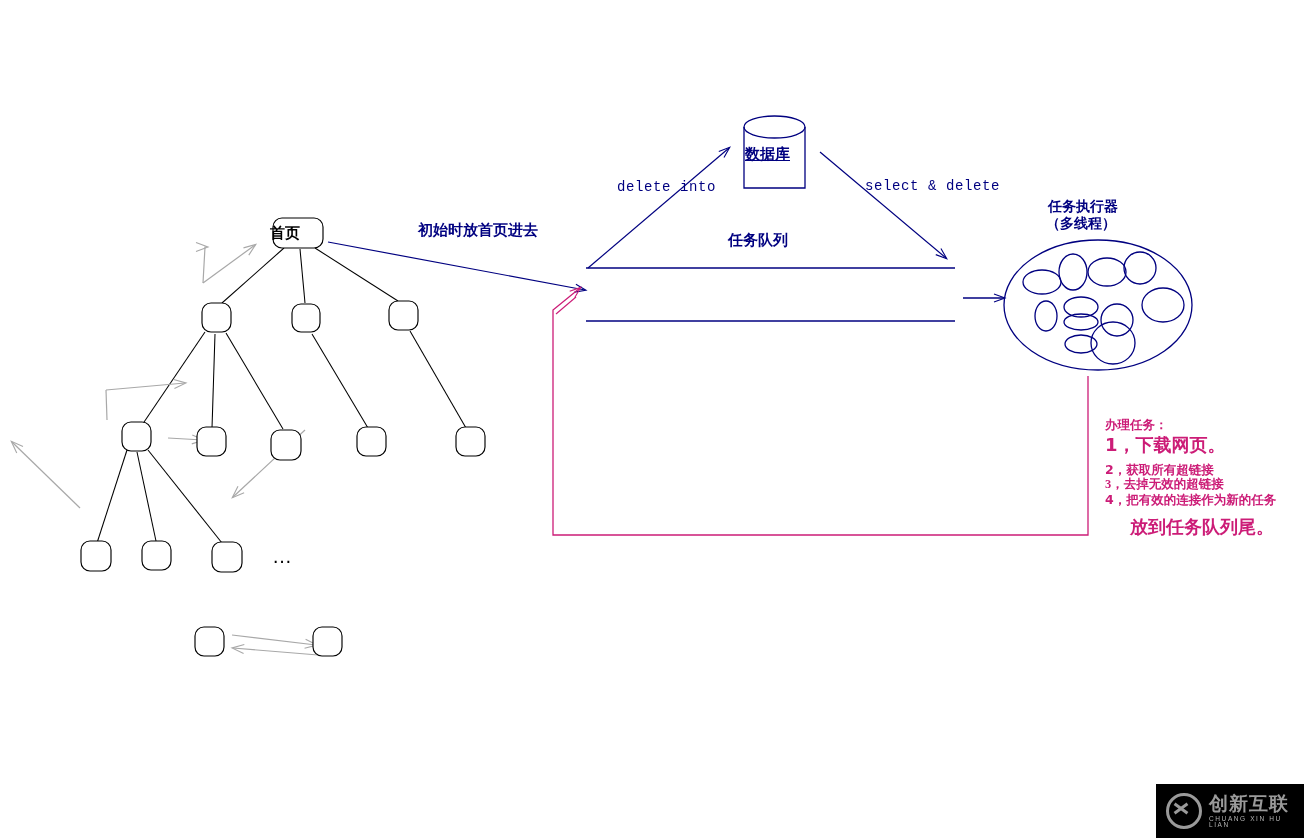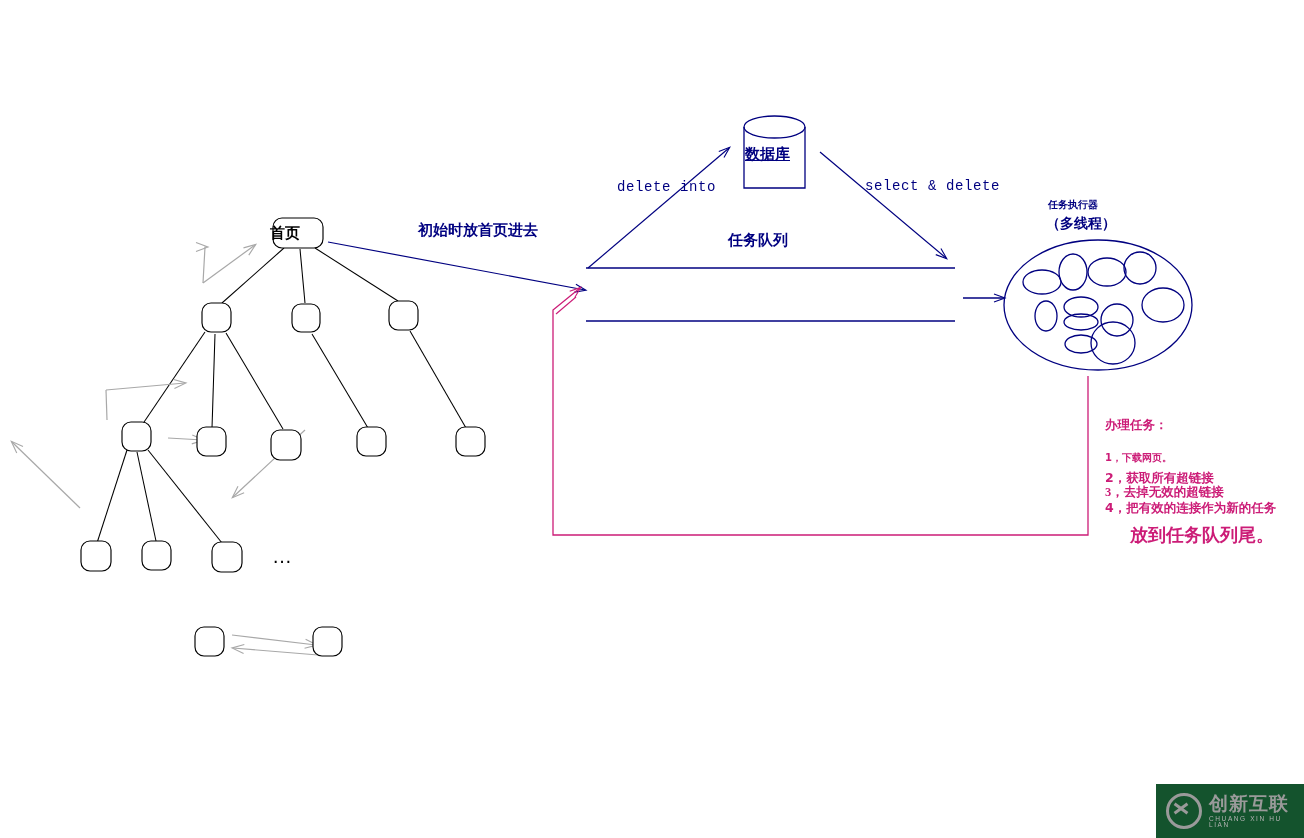--- a/index.html
+++ b/index.html
@@ -5,21 +5,21 @@
   html,body{margin:0;padding:0;background:#ffffff;}
   body{width:1304px;height:838px;position:relative;overflow:hidden;
        font-family:"Liberation Sans","DejaVu Sans",sans-serif;}
   #canvas{position:absolute;left:0;top:0;width:1304px;height:838px;}
   .lbl{position:absolute;white-space:pre;line-height:1.12;}
   .navy{color:#000080;}
   .mono{font-family:"Liberation Mono","DejaVu Sans Mono",monospace;}
   .cjk{font-family:"DejaVu Sans","Liberation Sans",sans-serif;font-weight:700;}
   .pink{color:#CC1C77;}
   .watermark{position:absolute;left:1156px;top:784px;width:148px;height:54px;
-             background:#14532d;display:flex;align-items:center;gap:7px;padding-left:10px;
+             background:#000000;display:flex;align-items:center;gap:7px;padding-left:10px;
              box-sizing:border-box;}
   .wm-logo{width:30px;height:30px;border-radius:50%;border:3px solid #9a9a9a;
            position:relative;flex:none;}
   .wm-logo:before,.wm-logo:after{content:"";position:absolute;left:4px;top:11px;
            width:16px;height:3px;background:#9a9a9a;}
   .wm-logo:before{transform:rotate(36deg);}
   .wm-logo:after{transform:rotate(-36deg);}
   .wm-txt{display:flex;flex-direction:column;line-height:1;}
   .wm-cn{font-family:"DejaVu Sans",sans-serif;font-weight:700;font-size:19px;color:#9a9a9a;letter-spacing:1px;}
   .wm-en{font-family:"Liberation Sans",sans-serif;font-size:6.5px;color:#b4b4b4;letter-spacing:1.6px;margin-top:3px;}
@@ -143,34 +143,34 @@
   </g>
 
 </svg>
 
 <div class="lbl navy cjk node-txt" style="left:270px;top:225px;font-size:15px;">首页</div>
 
 <div class="lbl navy cjk" style="left:745px;top:146px;font-size:15px;text-decoration:underline;">数据库</div>
 
 <div class="lbl navy cjk" style="left:728px;top:232px;font-size:15px;">任务队列</div>
 
-<div class="lbl navy cjk" style="left:1048px;top:199px;font-size:10px;">任务执行器</div>
+<div class="lbl navy cjk" style="left:1048px;top:199px;font-size:14px;">任务执行器</div>
 <div class="lbl navy cjk" style="left:1046px;top:216px;font-size:14px;">（多线程）</div>
 
 <div class="lbl navy cjk" style="left:418px;top:222px;font-size:15px;">初始时放首页进去</div>
 
 <div class="lbl navy mono" style="left:617px;top:180px;font-size:14px;letter-spacing:0.6px;">delete into</div>
 
 <div class="lbl navy mono" style="left:865px;top:179px;font-size:14px;letter-spacing:0.6px;">select &amp; delete</div>
 
 <div class="lbl" style="left:272px;top:545px;font-size:20px;color:#000;letter-spacing:2px;">…</div>
 
 <div style="position:absolute;left:1105px;top:418px;">
   <div class="lbl pink cjk" style="position:relative;font-size:12.5px;">办理任务：</div>
-  <div class="lbl pink cjk" style="position:relative;font-size:10px;margin-top:20px;">1，下载网页。</div>
+  <div class="lbl pink cjk" style="position:relative;font-size:18px;margin-top:3px;">1，下载网页。</div>
   <div class="lbl pink cjk" style="position:relative;font-size:12.5px;margin-top:8px;">2，获取所有超链接</div>
   <div class="lbl pink cjk" style="position:relative;font-size:12.5px;margin-top:0;font-family:Liberation Serif, serif;">3，去掉无效的超链接</div>
   <div class="lbl pink cjk" style="position:relative;font-size:12.5px;margin-top:2px;">4，把有效的连接作为新的任务</div>
   <div class="lbl pink cjk" style="position:relative;font-size:18px;margin-top:10px;">    放到任务队列尾。</div>
 </div>
 
 <div class="watermark">
   <div class="wm-logo"></div>
   <div class="wm-txt">
     <span class="wm-cn">创新互联</span>

